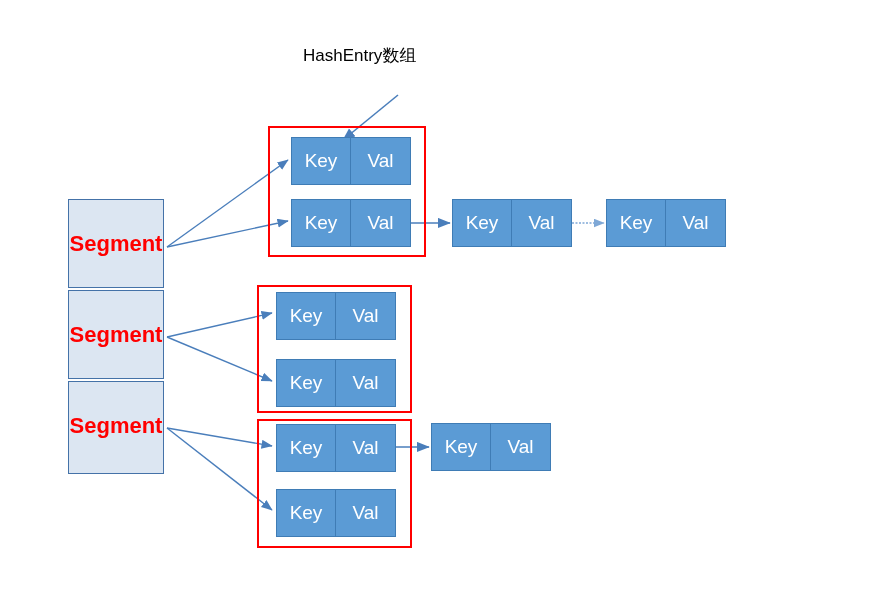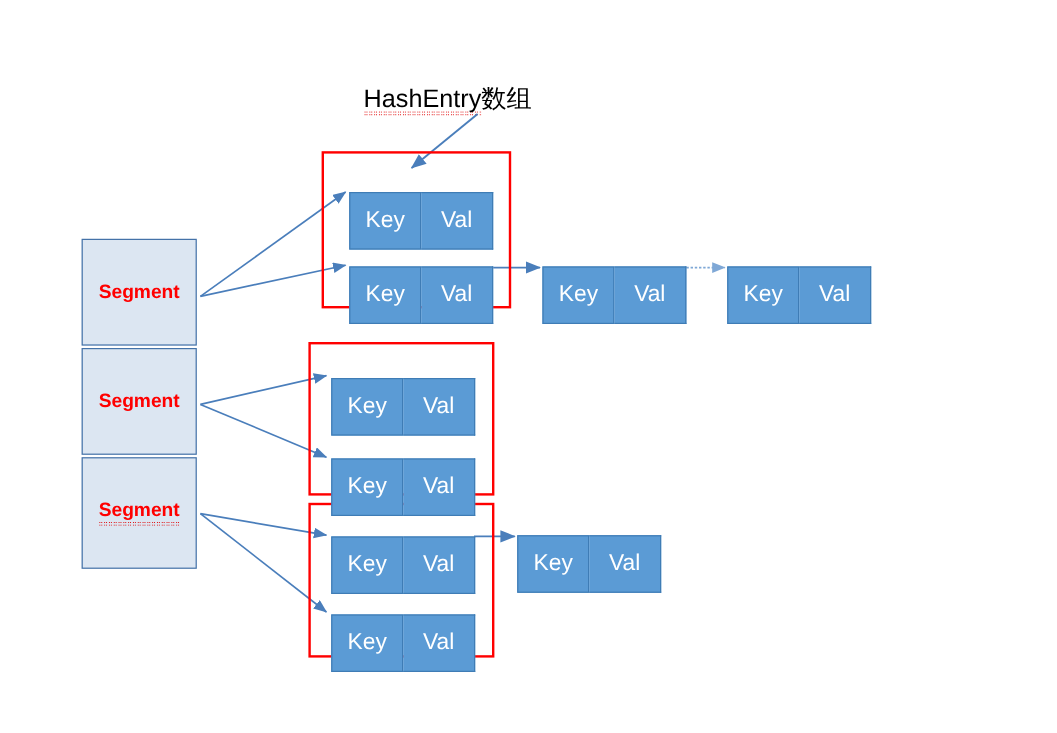--- a/index.html
+++ b/index.html
@@ -15,22 +15,22 @@
     width: 881px;
     height: 611px;
     background: #ffffff;
     overflow: hidden;
   }
 
   
   .title {
     position: absolute;
     left: 303px;
-    top: 68px;
-    font-size: 21px;
+    top: 44px;
+    font-size: 17px;
     color: #000000;
     white-space: nowrap;
     letter-spacing: 0px;
   }
   .title .spell {
     border-bottom: 0px;
     background-image:
       linear-gradient(45deg, transparent 45%, #e00000 45%, #e00000 55%, transparent 55%),
       linear-gradient(-45deg, transparent 45%, #e00000 45%, #e00000 55%, transparent 55%);
     background-size: 4px 3px;
@@ -56,21 +56,21 @@
     border: 1px solid #4472a8;
     box-sizing: border-box;
     display: flex;
     align-items: center;
     justify-content: center;
   }
   .segment-box.s0 { top: 0px; }
   .segment-box.s1 { top: 91px; }
   .segment-box.s2 { top: 182px; height: 93px; }
   .segment-label {
-    font-size: 16px;
+    font-size: 22px;
     font-weight: bold;
     color: #ff0000;
     white-space: nowrap;
   }
   .segment-label.misspelled {
     background-image:
       linear-gradient(45deg, transparent 45%, #e00000 45%, #e00000 55%, transparent 55%),
       linear-gradient(-45deg, transparent 45%, #e00000 45%, #e00000 55%, transparent 55%);
     background-size: 4px 3px;
     background-repeat: repeat-x;
@@ -101,21 +101,20 @@
     width: 50%;
     height: 100%;
     background: #5b9bd5;
     border: 1px solid #3f7cb5;
     box-sizing: border-box;
     display: flex;
     align-items: center;
     justify-content: center;
     color: #ffffff;
     font-size: 19px;
-    margin-top: 23px;
   }
   .entry .half.key { border-right-width: 1px; }
   .entry .half.val { border-left: 0; }
 
   
   #links {
     position: absolute;
     left: 0;
     top: 0;
     width: 881px;

